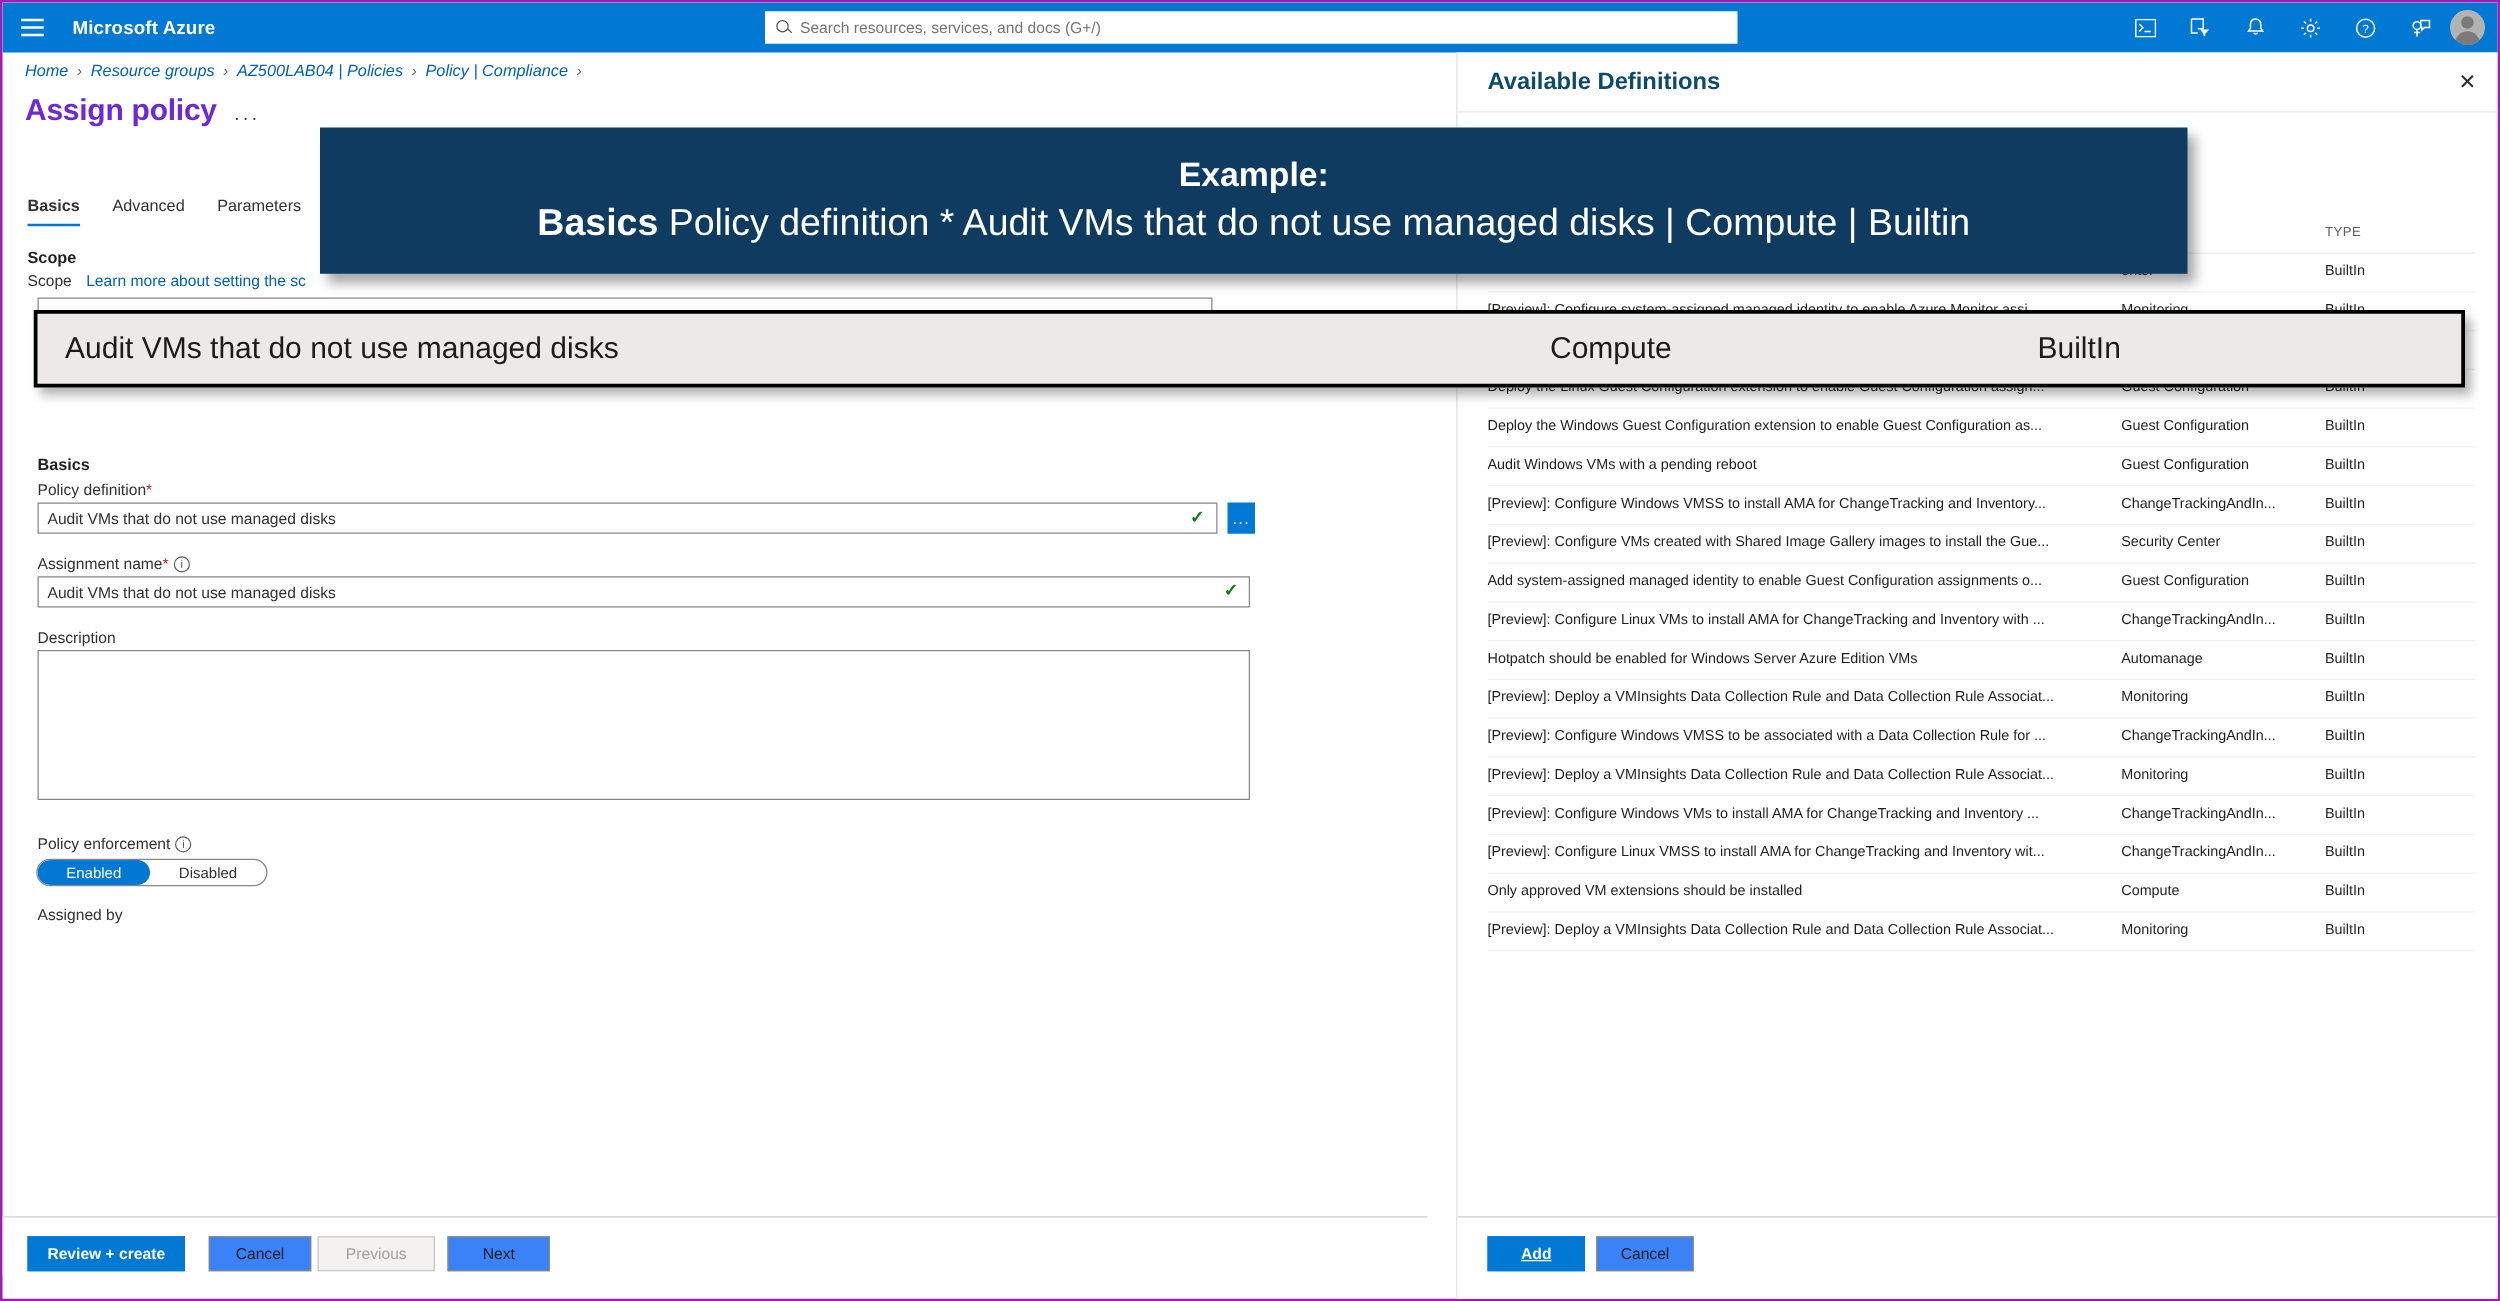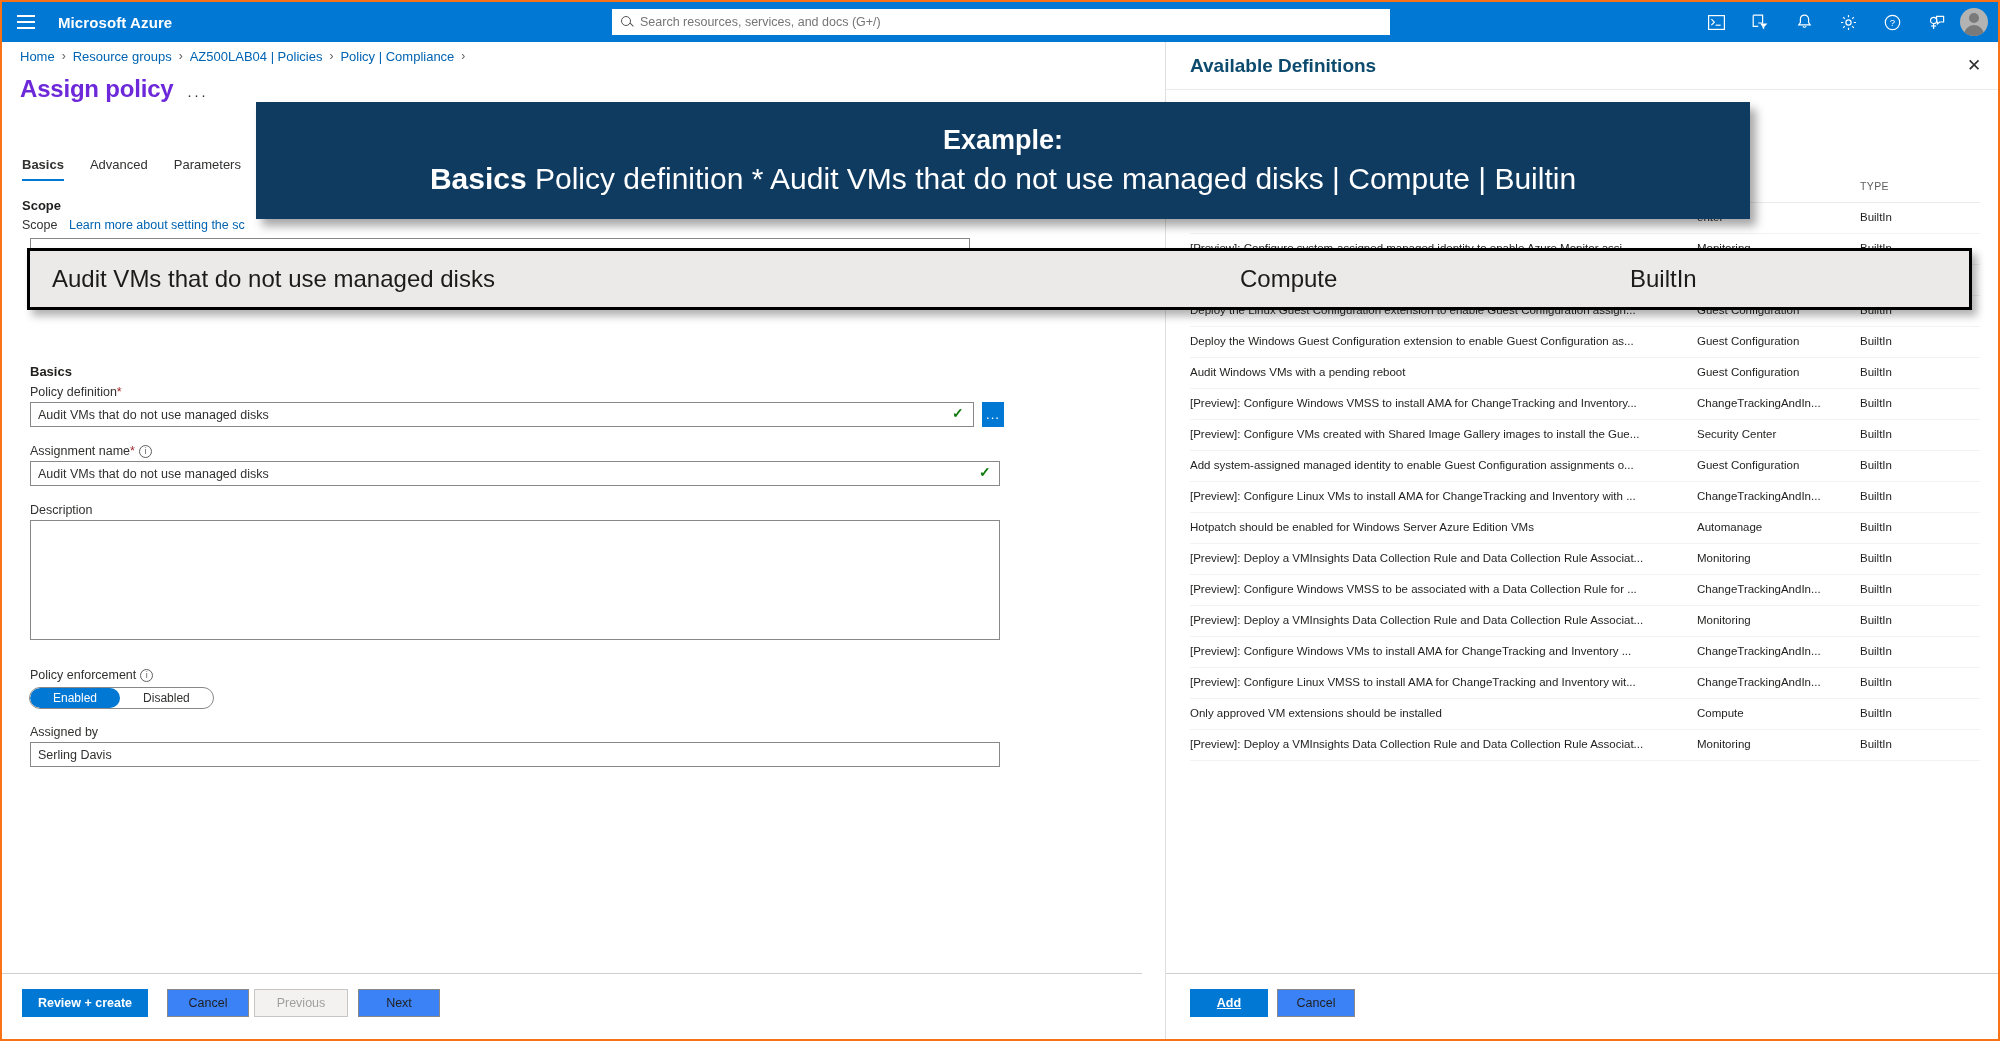--- a/index.html
+++ b/index.html
@@ -2,21 +2,21 @@
 <html><head>
 <meta charset="utf-8">
 <style>
   * { box-sizing: border-box; margin: 0; padding: 0; }
   html, body {
     width: 2000px; height: 1041px;
     font-family: "Liberation Sans", sans-serif;
     background: #ffffff;
     overflow: hidden;
   }
-  #root { position: relative; width: 2000px; height: 1041px; border: 2px solid #f97316; background:#fff; overflow:hidden; }
+  #root { position: relative; width: 2000px; height: 1041px; border: 2px solid #a21caf; background:#fff; overflow:hidden; }
 
   
   .topbar {
     position: absolute; top: 0; left: 0; width: 2000px; height: 40px;
     background: #0078d4; display: flex; align-items: center;
   }
   .hamburger { width: 48px; height: 40px; display:flex; align-items:center; justify-content:center; cursor:pointer; }
   .hamburger span { display:block; width:18px; height:2px; background:#fff; box-shadow:0 -6px 0 #fff, 0 6px 0 #fff; }
   .brand { color:#fff; font-size:15px; font-weight:600; letter-spacing:.1px; padding-left:8px; }
   .searchwrap {
@@ -31,21 +31,21 @@
   .tic { width:20px; height:20px; color:#fff; cursor:pointer; display:flex; align-items:center; justify-content:center; }
   .tic svg { display:block; }
   .avatar {
     position:absolute; right:14px; top:6px; width:28px; height:28px; border-radius:50%;
     background:#b3b3b3; overflow:hidden; cursor:pointer;
   }
   .avatar:before { content:""; position:absolute; left:9px; top:5px; width:10px; height:10px; border-radius:50%; background:#7a7a7a; }
   .avatar:after  { content:""; position:absolute; left:4px; top:17px; width:20px; height:14px; border-radius:10px 10px 0 0; background:#7a7a7a; }
 
   
-  .breadcrumb { position:absolute; left:18px; top:47px; font-size:13px; color:#0063b1; display:flex; gap:7px; }
+  .breadcrumb { position:absolute; left:18px; top:47px; font-size:13px; color:#0063b1; display:flex; align-items:center; gap:7px;font-style:italic; }
   .breadcrumb a { color:#0063b1; text-decoration:none; cursor:pointer; }
   .breadcrumb .sep { color:#605e5c; font-size:12px; }
   .page-title { position:absolute; left:18px; top:73px; font-size:24px; font-weight:600; color:#6d28d9; letter-spacing:-.2px; }
   .title-ellipsis { position:absolute; left:185px; top:84px; font-size:15px; color:#323130; letter-spacing:2px; cursor:pointer; }
 
   
   .tabs { position:absolute; left:20px; top:155px; display:flex; gap:26px; }
   .tab { font-size:13px; color:#323130; padding-bottom:7px; cursor:pointer; white-space:nowrap; }
   .tab.active { font-weight:700; border-bottom:2px solid #0078d4; }
 
@@ -258,21 +258,20 @@
 
   <div class="lbl" style="left:28px; top:666px;">
     <span>Policy enforcement</span><span class="infoi">i</span>
   </div>
   <div class="pill" style="left:27px; top:685px;">
     <span class="seg on">Enabled</span>
     <span class="seg">Disabled</span>
   </div>
 
   <div class="lbl" style="left:28px; top:723px;">Assigned by</div>
-  <div class="txtfield" style="left:28px; top:740px; width:970px;">Serling Davis</div>
 
   <div class="botbar-left">
     <button class="btn primary" style="position:absolute; left:20px; top:15px; width:126px;">Review + create</button>
     <button class="btn" style="position:absolute; left:165px; top:15px; width:82px;">Cancel</button>
     <button class="btn disabled" style="position:absolute; left:252px; top:15px; width:94px;">Previous</button>
     <button class="btn" style="position:absolute; left:356px; top:15px; width:82px;">Next</button>
   </div>
 
   <div class="blade">
     <div class="blade-head">

